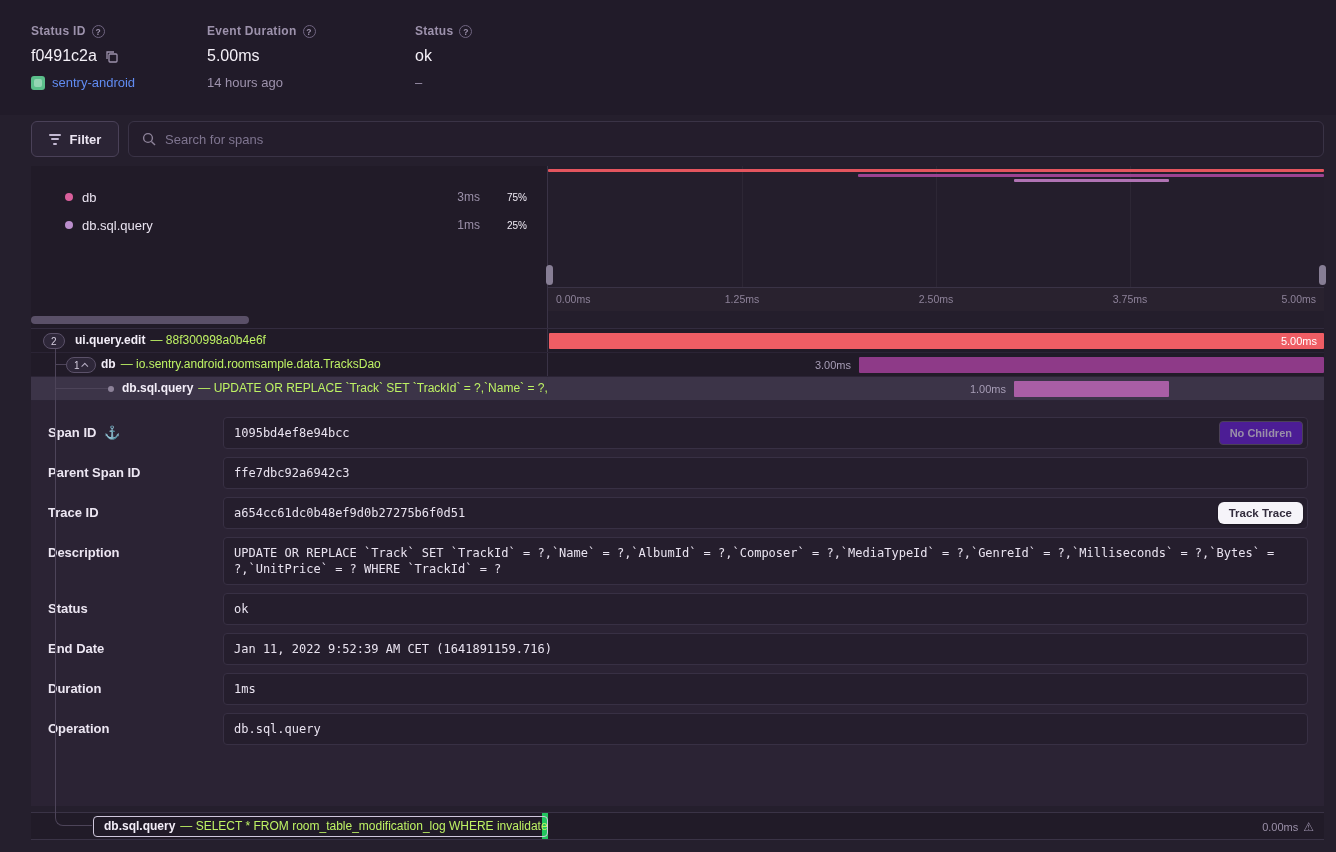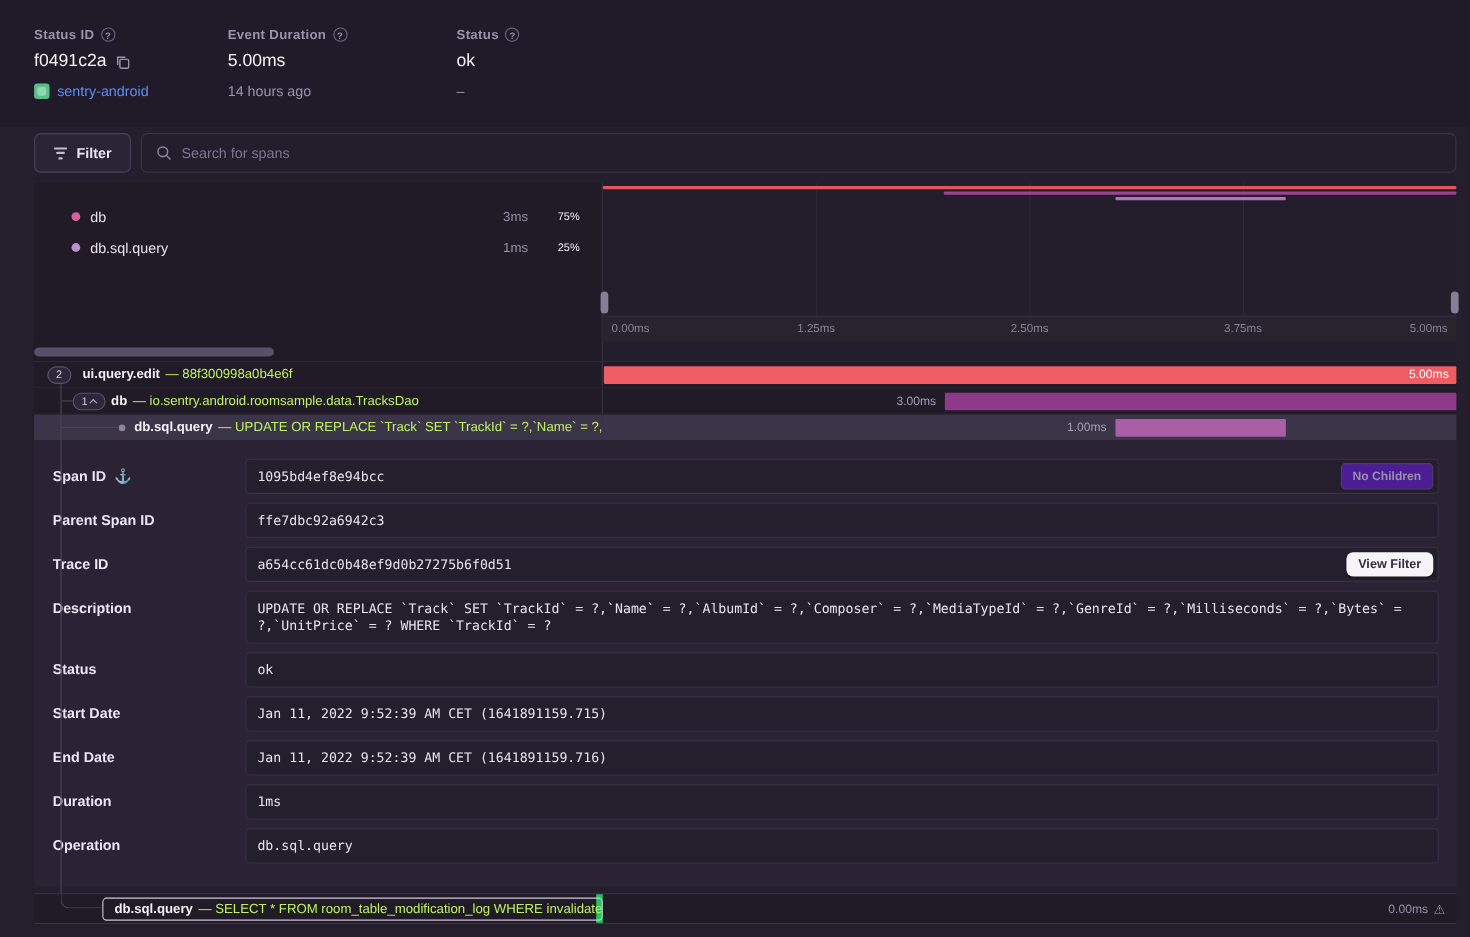--- a/index.html
+++ b/index.html
@@ -276,44 +276,38 @@
         </div>
       <div class="dval"><span>ffe7dbc92a6942c3</span></div>
     </div>
 
     <div class="drow">
       <div class="dlabel">
           <span>Trace ID</span>
         </div>
       <div class="dval">
         <span>a654cc61dc0b48ef9d0b27275b6f0d51</span>
-        <button class="white-btn">View Filter</button>
+        <button class="white-btn">Track Trace</button>
       </div>
     </div>
 
     <div class="drow">
       <div class="dlabel">
           <span>Description</span>
         </div>
       <div class="dval"><span>UPDATE OR REPLACE `Track` SET `TrackId` = ?,`Name` = ?,`AlbumId` = ?,`Composer` = ?,`MediaTypeId` = ?,`GenreId` = ?,`Milliseconds` = ?,`Bytes` = ?,`UnitPrice` = ? WHERE `TrackId` = ?</span></div>
     </div>
 
     <div class="drow">
       <div class="dlabel">
           <span>Status</span>
         </div>
       <div class="dval"><span>ok</span></div>
     </div>
 
-    <div class="drow">
-      <div class="dlabel">
-          <span>Start Date</span>
-        </div>
-      <div class="dval"><span>Jan 11, 2022 9:52:39 AM CET (1641891159.715)</span></div>
-    </div>
 
     <div class="drow">
       <div class="dlabel">
           <span>End Date</span>
         </div>
       <div class="dval"><span>Jan 11, 2022 9:52:39 AM CET (1641891159.716)</span></div>
     </div>
 
     <div class="drow">
       <div class="dlabel">

